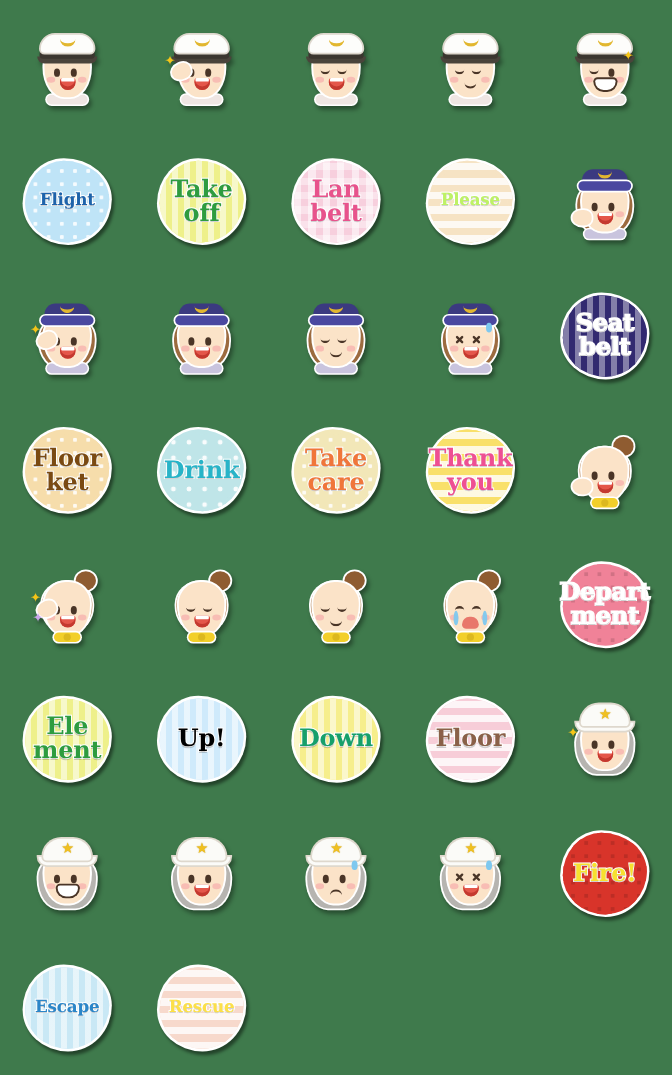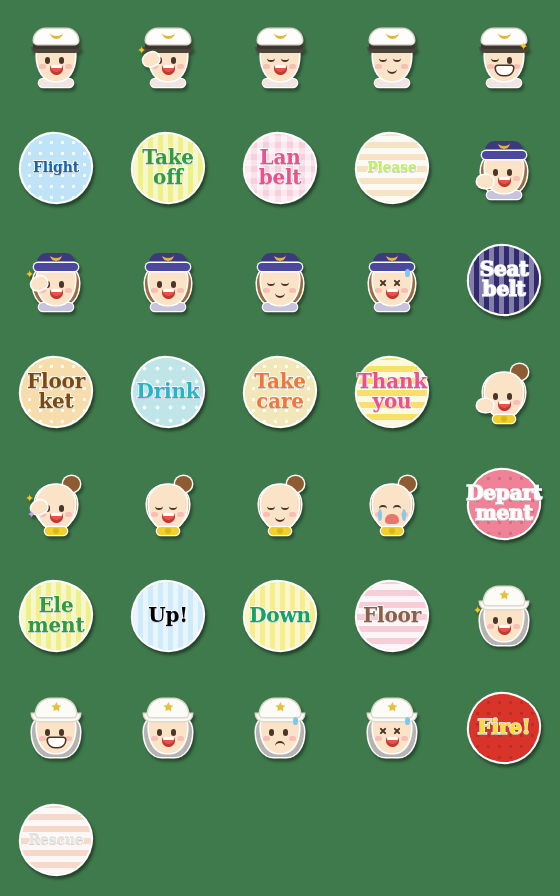--- a/index.html
+++ b/index.html
@@ -674,22 +674,32 @@
       <div class="badge one" title="Fire!">
         <div class="blob" style="background:#d8342a;color:#d8342a">
           <div class="pat dots-dark"></div>
         </div>
         <div class="label" style="color:#f7e02f">
           <span class="ln">Fire!</span>
         </div>
       </div>
     </div>
     <div class="cell">
+      <div class="badge wide" title="Escape">
+        <div class="blob" style="background:#c9e8f5;color:#c9e8f5">
+          <div class="pat vstripe"></div>
+        </div>
+        <div class="label" style="color:#2b86c9">
+          <span class="ln">Escape</span>
+        </div>
+      </div>
+    </div>
+    <div class="cell">
       <div class="badge wide" title="Rescue">
         <div class="blob" style="background:#f7d9cc;color:#f7d9cc">
           <div class="pat hstripe"></div>
         </div>
-        <div class="label" style="color:#e5e5e5">
+        <div class="label" style="color:#fde047">
           <span class="ln">Rescue</span>
         </div>
       </div>
     </div>
   </div>
 
 </body></html>

